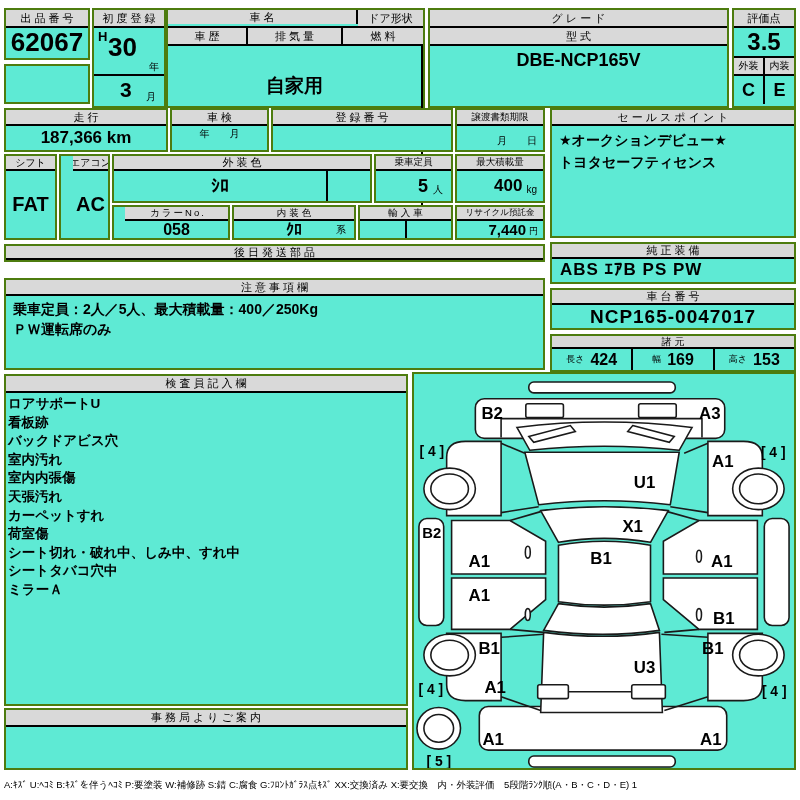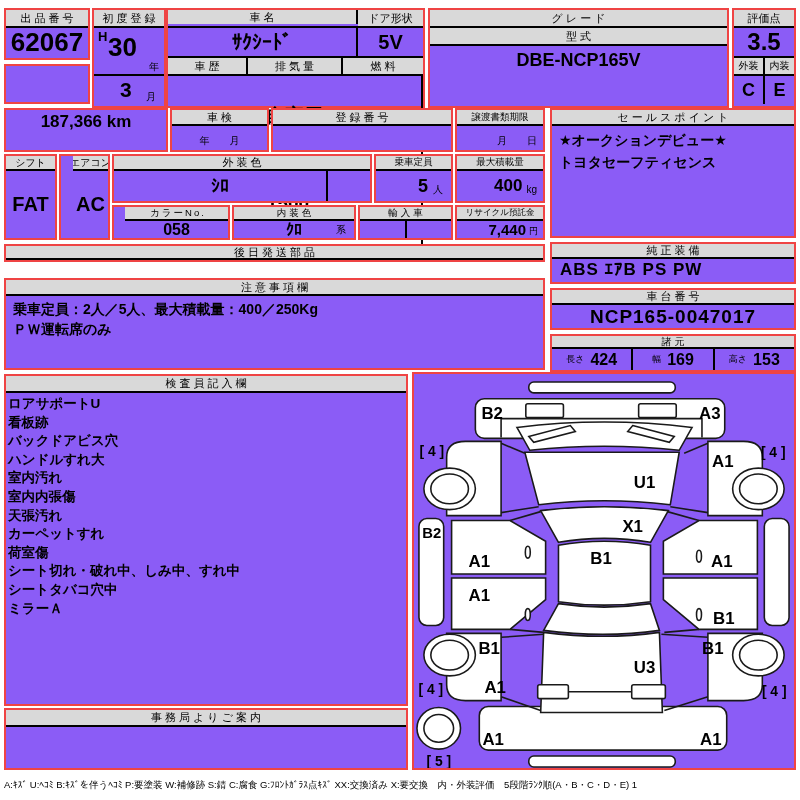--- a/index.html
+++ b/index.html
@@ -1,18 +1,18 @@
 <!DOCTYPE html>
 <html><head>
 <meta charset="utf-8">
 <style>
   html,body { margin:0; padding:0; background:#f0f0f0; }
   .sheet { position:relative; width:800px; height:800px; background:#fff;
            font-family:"Liberation Sans","DejaVu Sans",sans-serif; color:#000; overflow:hidden; }
-  .panel { position:absolute; border:2px solid #ef4444; box-sizing:border-box; background:#8b5cf6; }
+  .panel { position:absolute; border:2px solid #4d7c0f; box-sizing:border-box; background:#5eead4; }
   .hdr { background:#d9d9d9; border-bottom:2px solid #000; display:flex; align-items:center;
          justify-content:center; font-size:11px; letter-spacing:3px; text-indent:3px;
          box-sizing:border-box; white-space:nowrap; overflow:hidden; }
   .val { display:flex; align-items:center; justify-content:center; font-weight:bold; box-sizing:border-box; }
   .row { display:flex; box-sizing:border-box; }
   .bb { border-bottom:2px solid #000; }
   .br { border-right:2px solid #000; }
   .cell { box-sizing:border-box; display:flex; align-items:center; justify-content:center; overflow:hidden; }
   .small { font-size:10px; font-weight:normal; }
   .lines { padding:3px 7px; font-weight:bold; }
@@ -39,24 +39,20 @@
       <span style="position:absolute;left:26px;top:50px;font-size:21px;font-weight:bold;">3</span>
       <span style="position:absolute;left:52px;top:62px;font-size:10px;">月</span>
     </div>
   </div>
 
   <div class="panel" style="left:166px;top:8px;width:259px;height:100px;">
     <div class="row bb" style="height:18px;">
       <div class="hdr br" style="flex:0 0 190px;height:14px;border-bottom:none;">車名</div>
       <div class="hdr" style="flex:1;height:16px;border-bottom:none;letter-spacing:0;text-indent:0;">ドア形状</div>
     </div>
-    <div class="row bb" style="height:30px;">
-      <div class="cell br val" style="flex:0 0 190px;font-size:20px;">ｻｸｼｰﾄﾞ</div>
-      <div class="cell val" style="flex:1;font-size:20px;">5V</div>
-    </div>
     <div class="row bb" style="height:18px;">
       <div class="hdr br" style="flex:0 0 80px;height:16px;border-bottom:none;">車歴</div>
       <div class="hdr br" style="flex:0 0 95px;height:16px;border-bottom:none;">排気量</div>
       <div class="hdr" style="flex:1;height:16px;border-bottom:none;">燃料</div>
     </div>
     <div class="row" style="height:28px;flex-direction:column;">
       <div class="cell br val" style="flex:0 0 80px;font-size:19px;">自家用</div>
       <div class="cell br" style="flex:0 0 95px;">
         <span style="font-size:19px;font-weight:bold;">1500</span>
         <span style="font-size:10px;margin-left:3px;margin-top:8px;">cc</span>
@@ -78,25 +74,26 @@
       <div class="hdr br" style="flex:1;height:16px;border-bottom:none;font-size:10px;letter-spacing:0;text-indent:0;">外装</div>
       <div class="hdr" style="flex:1;height:16px;border-bottom:none;font-size:10px;letter-spacing:0;text-indent:0;">内装</div>
     </div>
     <div class="row" style="height:28px;">
       <div class="cell br val" style="flex:1;font-size:18px;">C</div>
       <div class="cell val" style="flex:1;font-size:18px;">E</div>
     </div>
   </div>
 
   <div class="panel" style="left:4px;top:108px;width:164px;height:44px;">
+    <div class="hdr" style="height:16px;">走行</div>
     <div class="val" style="height:24px;font-size:17px;">187,366 km</div>
   </div>
   <div class="panel" style="left:170px;top:108px;width:99px;height:44px;">
     <div class="hdr" style="height:16px;">車検</div>
-    <div class="cell small" style="height:24px;align-items:flex-end;padding-bottom:2px;">年　　月</div>
+    <div class="cell small" style="height:24px;align-items:flex-end;padding-bottom:9px;">年　　月</div>
   </div>
   <div class="panel" style="left:271px;top:108px;width:182px;height:44px;">
     <div class="hdr" style="height:16px;">登録番号</div>
     <div style="height:24px;"></div>
   </div>
   <div class="panel" style="left:455px;top:108px;width:90px;height:44px;">
     <div class="hdr" style="height:16px;font-size:9.5px;letter-spacing:0;text-indent:0;">譲渡書類期限</div>
     <div class="cell small" style="height:24px;align-items:flex-end;justify-content:flex-end;padding:0 6px 2px 0;">月　　日</div>
   </div>
 
@@ -205,21 +202,20 @@
       </div>
     </div>
   </div>
 
   <div class="panel" style="left:4px;top:374px;width:404px;height:332px;">
     <div class="hdr" style="height:17px;">検査員記入欄</div>
     <div class="lines" style="font-size:13.5px;line-height:18.6px;padding:2px 2px;">
       <div>ロアサポートU</div>
       <div>看板跡</div>
       <div>バックドアビス穴</div>
-      <div>ハンドルすれ大</div>
       <div>室内汚れ</div>
       <div>室内内張傷</div>
       <div>天張汚れ</div>
       <div>カーペットすれ</div>
       <div>荷室傷</div>
       <div>シート切れ・破れ中、しみ中、すれ中</div>
       <div>シートタバコ穴中</div>
       <div>ミラーＡ</div>
     </div>
   </div>

